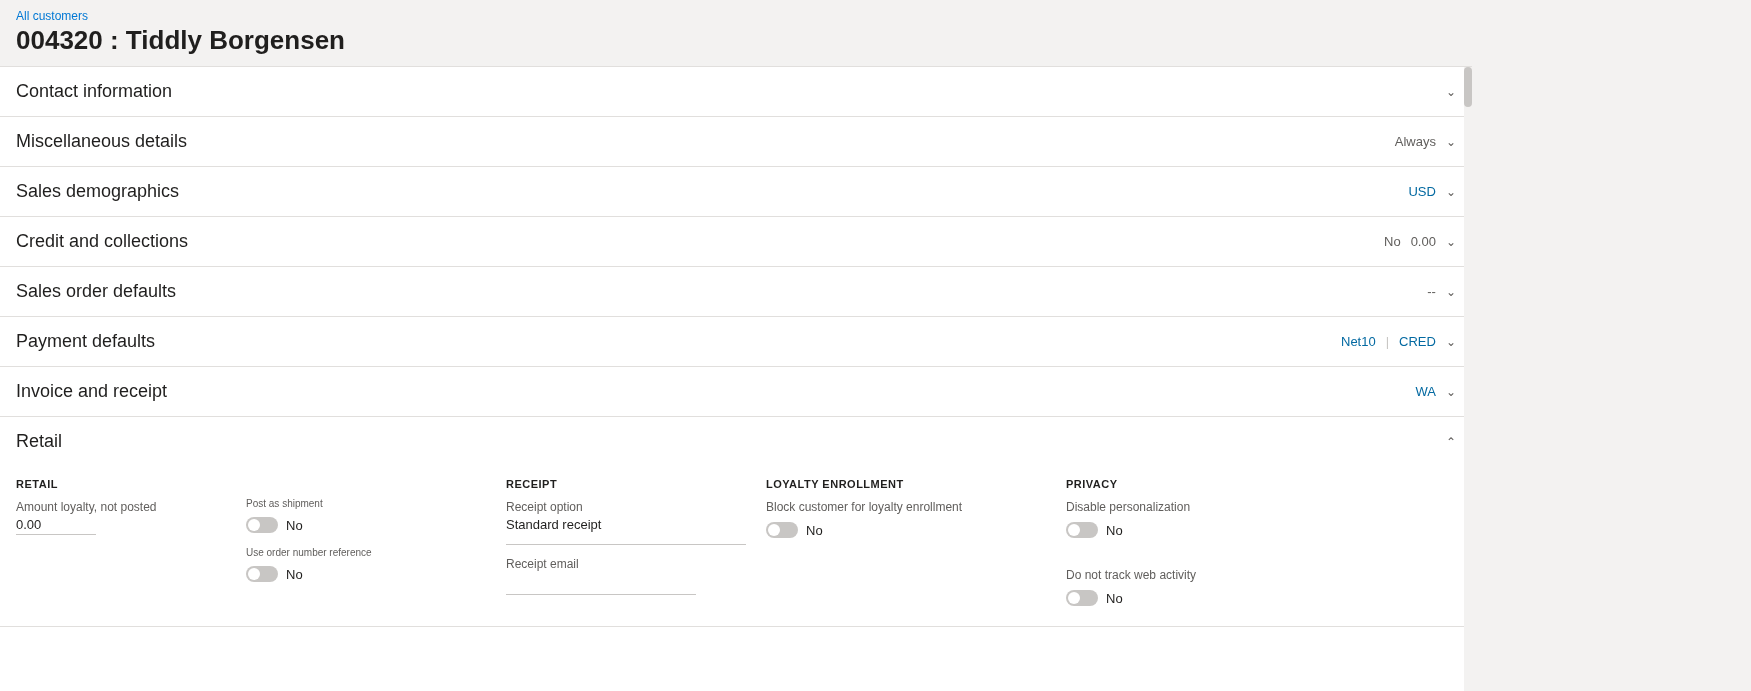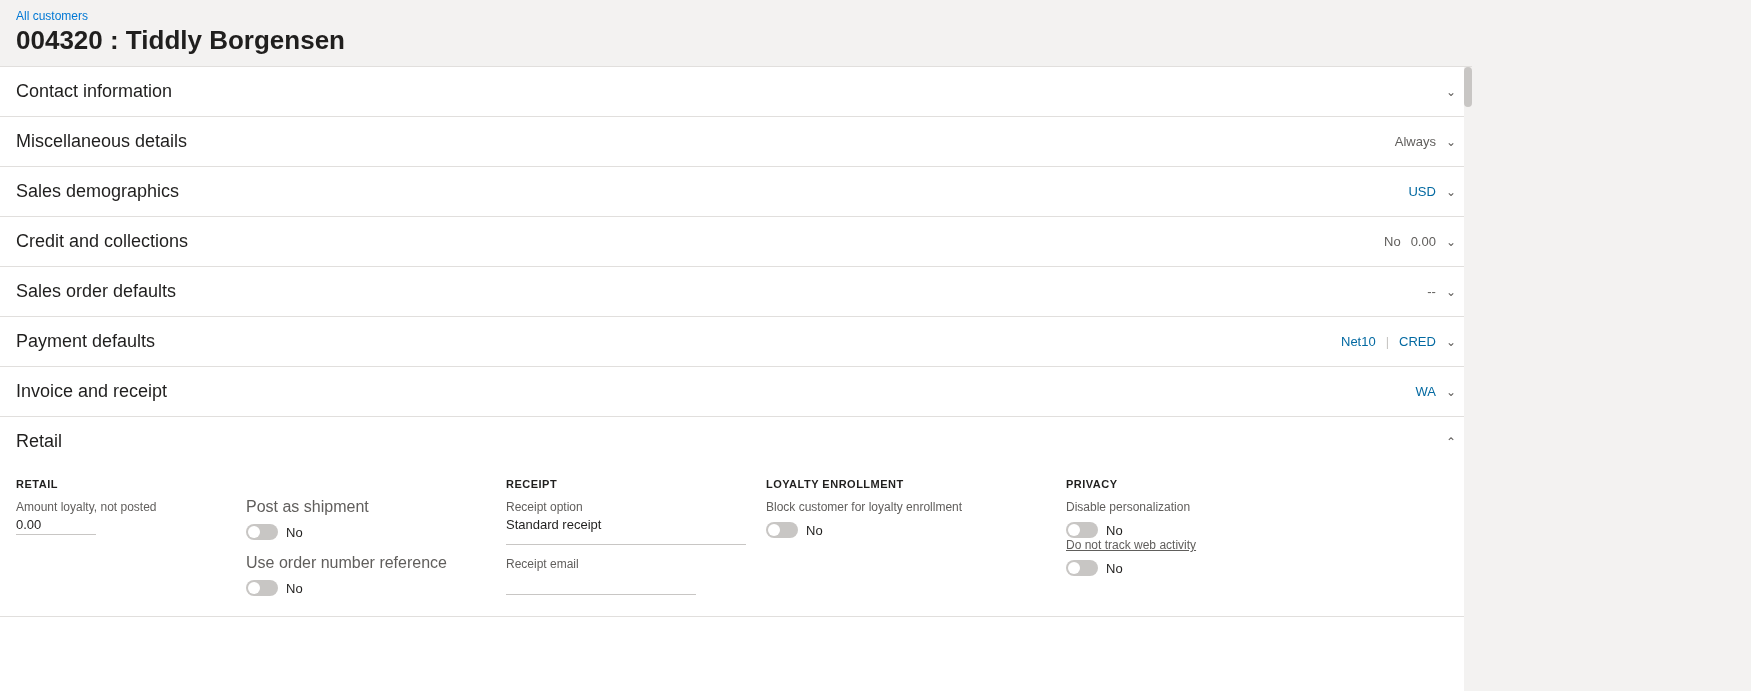--- a/index.html
+++ b/index.html
@@ -165,21 +165,21 @@
       border-radius: 50%;
       top: 2px;
       left: 2px;
       transition: left 0.1s;
     }
     .toggle-label {
       font-size: 13px;
       color: #201f1e;
     }
     .toggle-section-label {
-      font-size: 16px;
+      font-size: 10px;
       color: #605e5c;
       margin-bottom: 2px;
       margin-top: 4px;
     }
     .empty-email-line {
       border-bottom: 1px solid #c8c6c4;
       width: 190px;
       height: 20px;
       margin-top: 4px;
     }
@@ -316,21 +316,21 @@
             </div>
           </div>
 
           <div class="retail-col">
             <div class="col-header">PRIVACY</div>
             <div class="field-label">Disable personalization</div>
             <div class="toggle-row">
               <div class="toggle-switch"></div>
               <span class="toggle-label">No</span>
             </div>
-            <div class="field-label" style="margin-top: 0; text-decoration: underline;">Do not track web activity</div>
+            <div class="field-label" style="margin-top: 30px;">Do not track web activity</div>
             <div class="toggle-row">
               <div class="toggle-switch"></div>
               <span class="toggle-label">No</span>
             </div>
           </div>
 
         </div>
       </div>
     </div>
 

